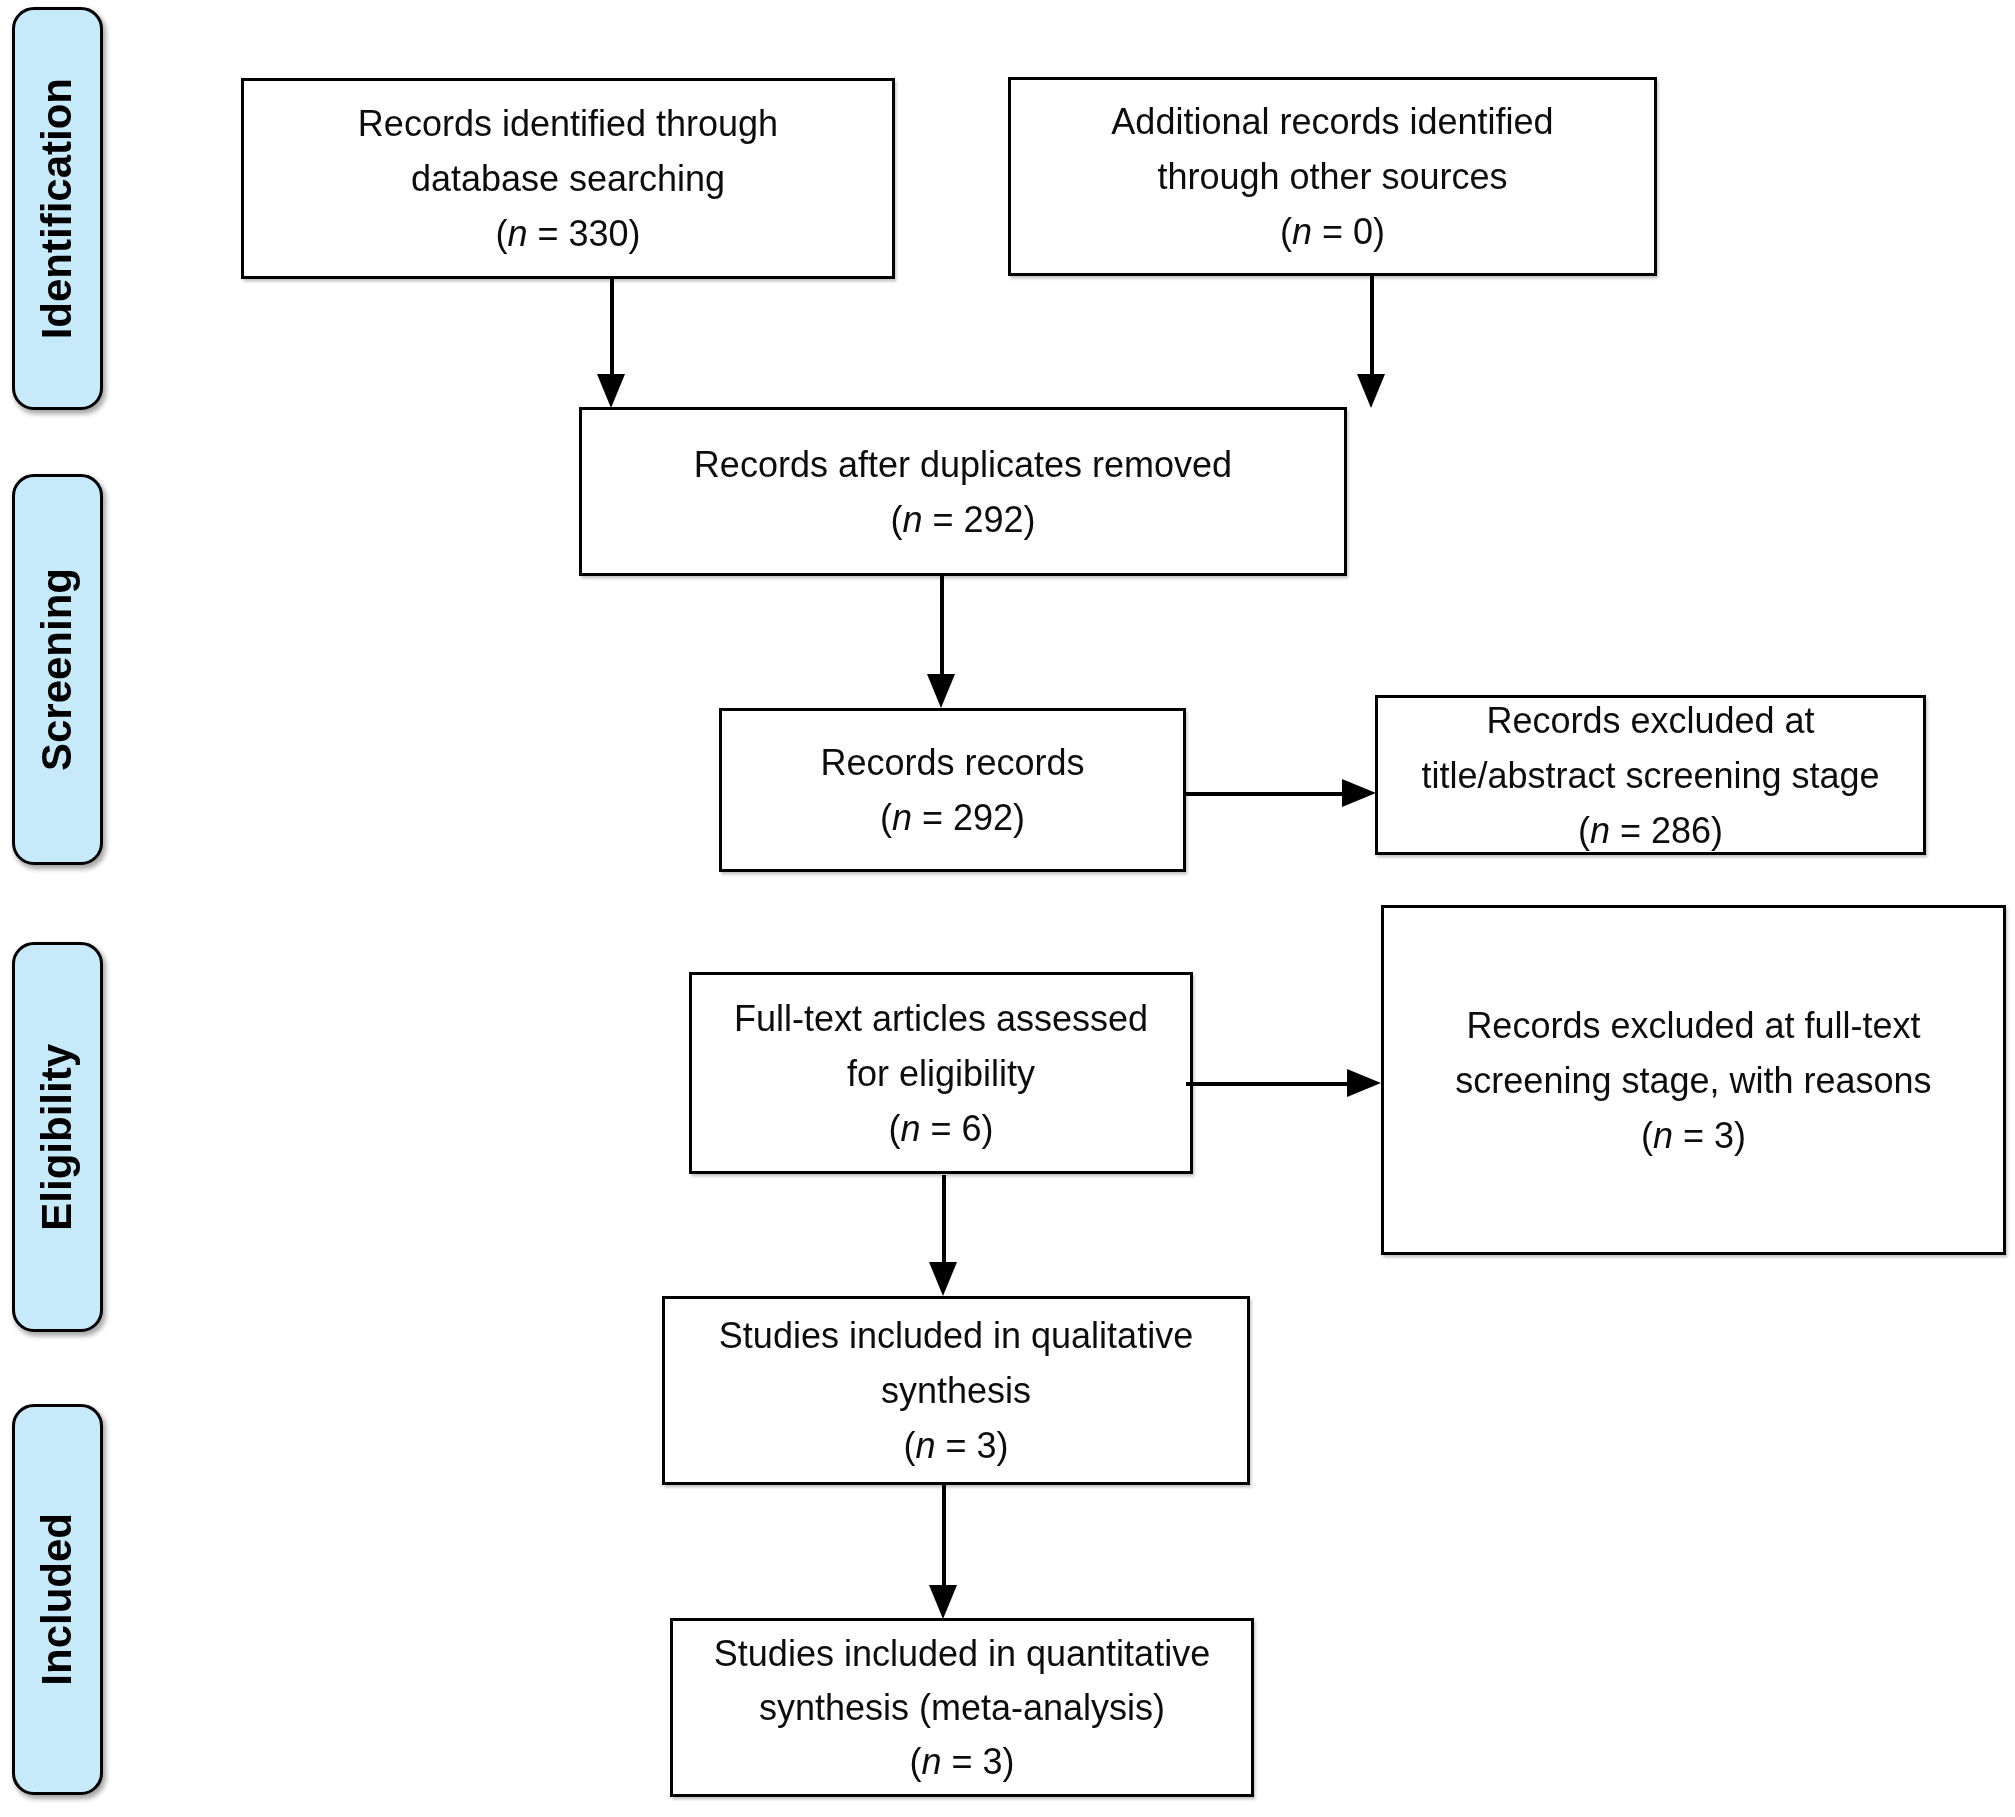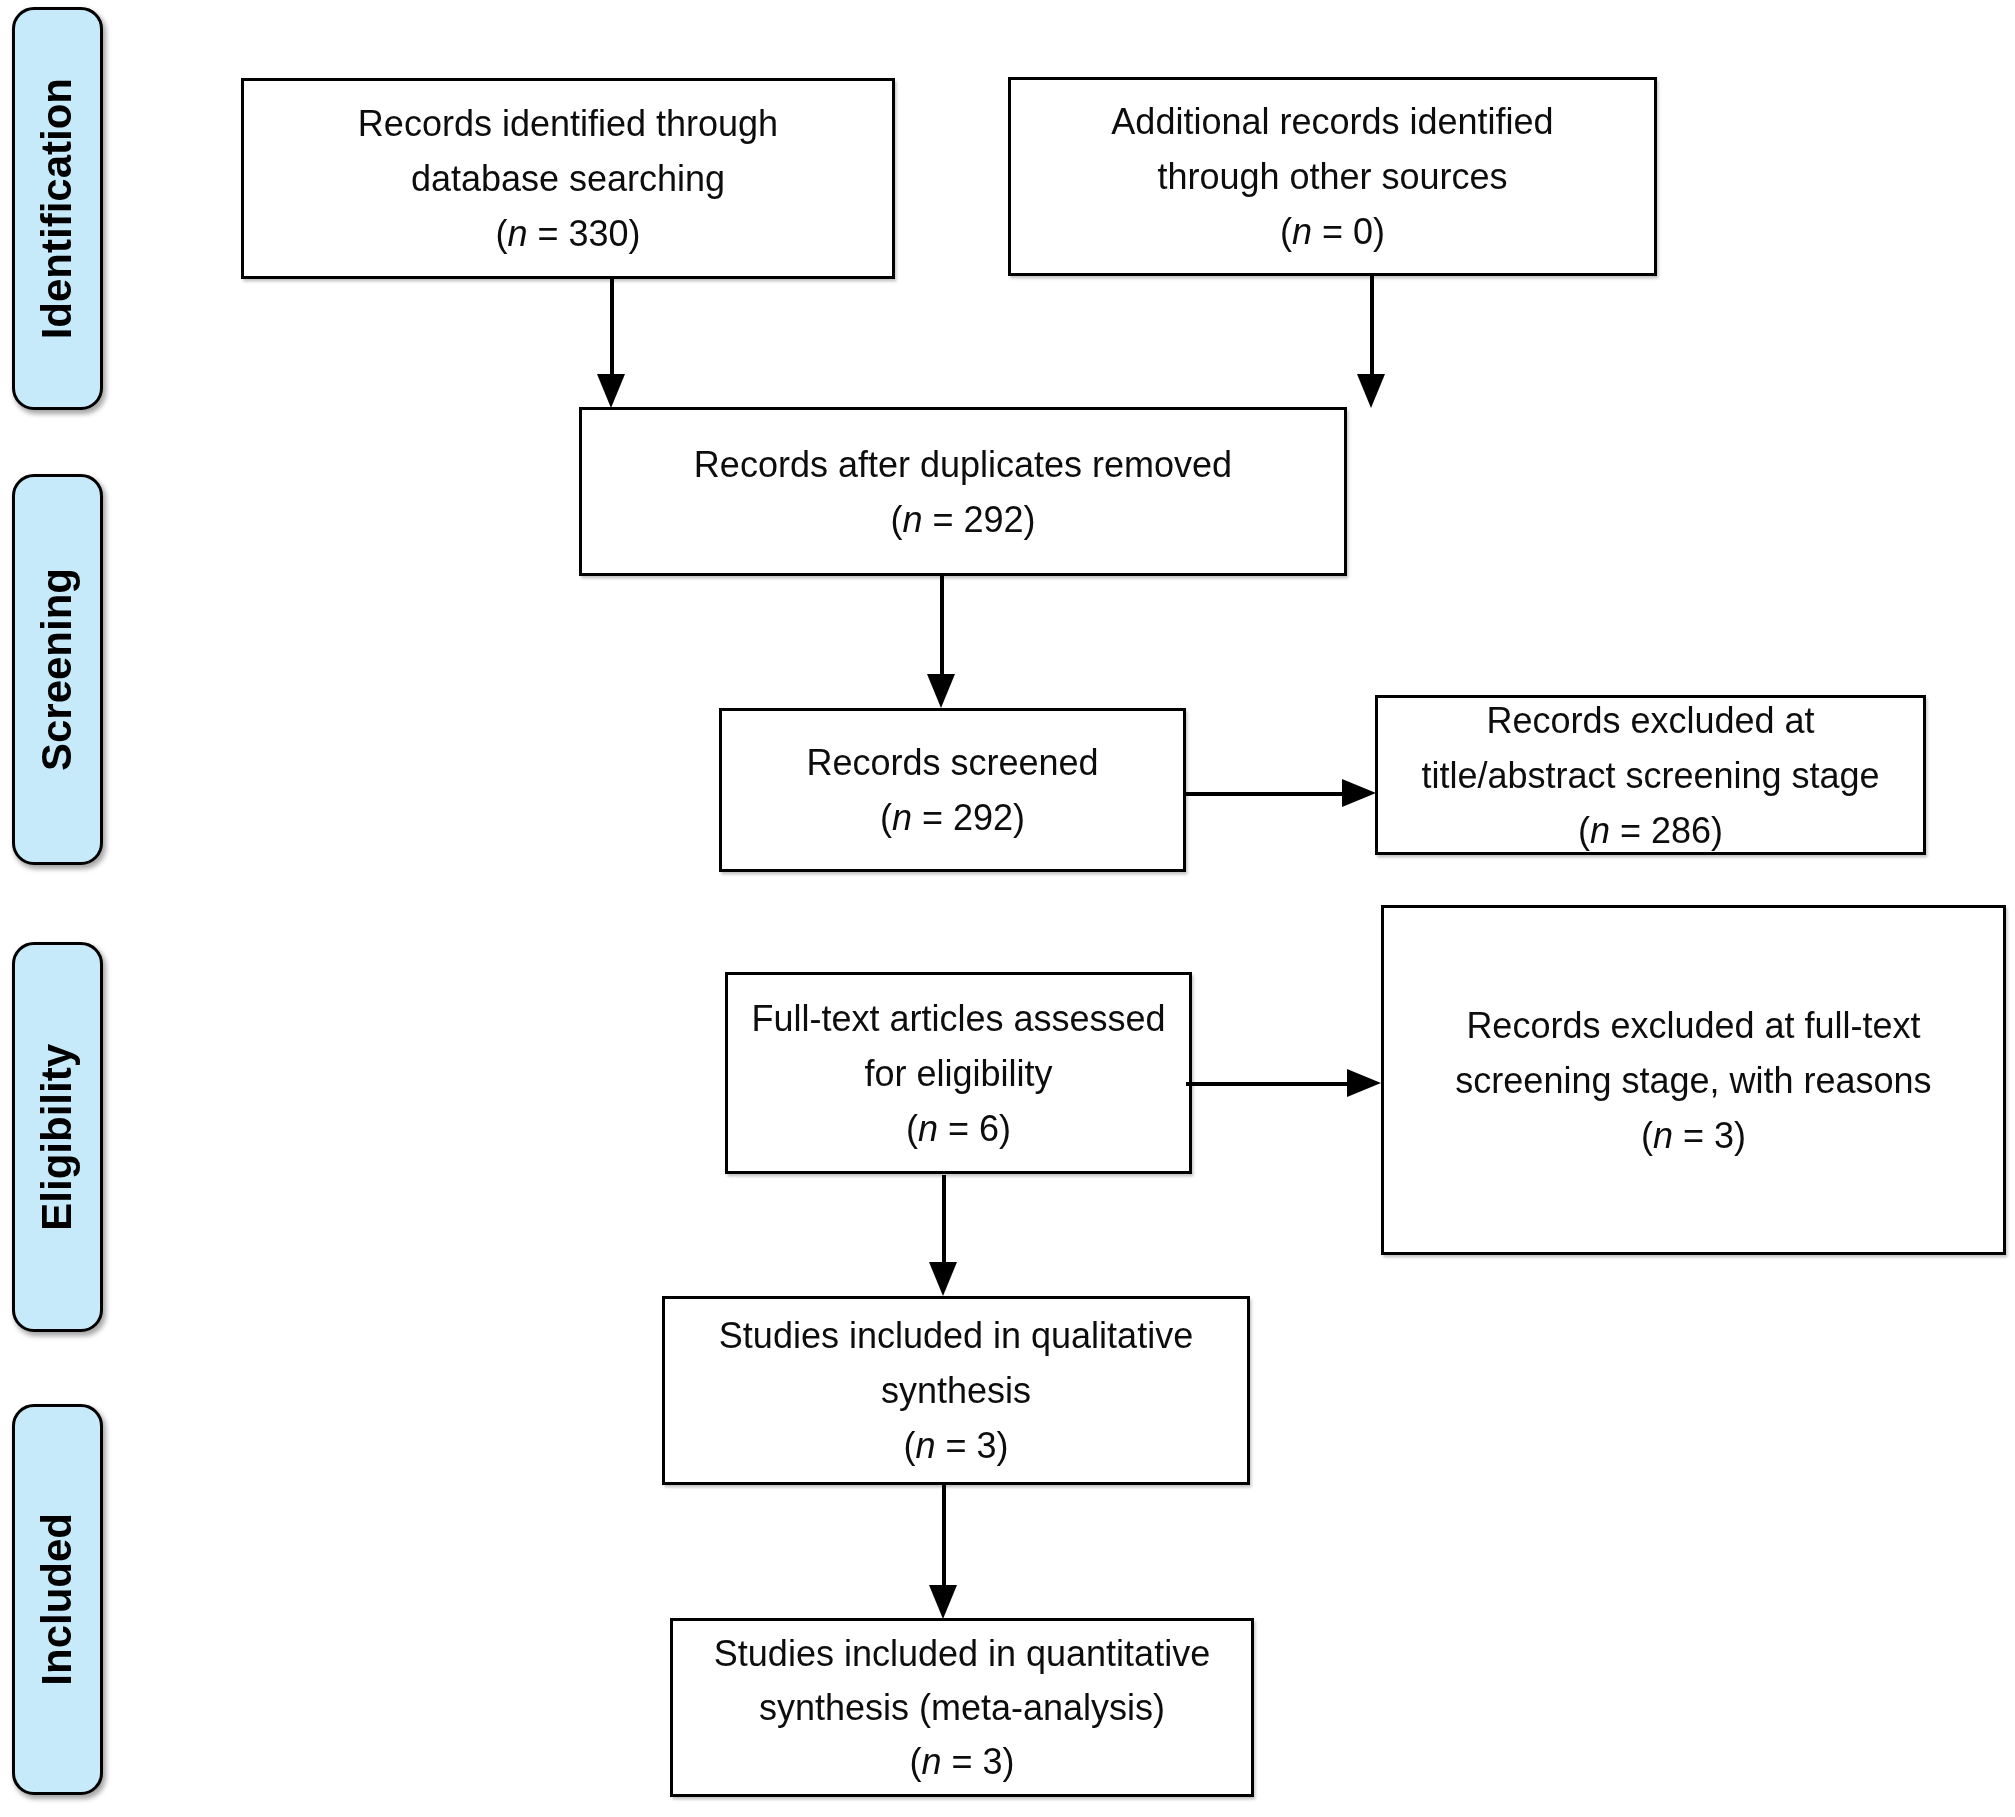--- a/index.html
+++ b/index.html
@@ -55,21 +55,21 @@
     box-shadow:2.2px 2.9px 2.9px rgba(0,0,0,0.25);
     padding:0 5.8px;
   }
   .btext,.bcount,.breasons{white-space:pre-line;}
   #box-identified{left:241px;top:78px;width:654px;height:201px;}
   #box-additional{left:1008px;top:77px;width:649px;height:199px;}
   #box-deduplicated{left:579px;top:407px;width:768px;height:169px;}
   #box-screened{left:719px;top:708px;width:467px;height:164px;}
   #box-excluded-screening{left:1375px;top:695px;width:551px;height:160px;}
   #box-excluded-fulltext{left:1381px;top:905px;width:625px;height:350px;font-size:36px;line-height:55px;}
-  #box-fulltext{left:725px;top:972px;width:467px;height:202px;justify-content:center;}
+  #box-fulltext{left:689px;top:972px;width:504px;height:202px;justify-content:center;}
   #box-qualitative{left:662px;top:1296px;width:588px;height:189px;}
   #box-quantitative{left:670px;top:1618px;width:584px;height:179px;line-height:54px;}
 
   
   .vline{position:absolute;width:3.6px;background:var(--line);}
   .hline{position:absolute;height:3.6px;background:var(--line);}
   .head-down{
     position:absolute;width:0;height:0;
     border-left:14.6px solid transparent;
     border-right:14.6px solid transparent;
@@ -118,21 +118,21 @@
 through other sources</div>
     <div class="bcount">(<i>n</i> = 0)</div>
   </div>
 
   <div class="fbox" id="box-deduplicated">
     <div class="btext">Records after duplicates removed</div>
     <div class="bcount">(<i>n</i> = 292)</div>
   </div>
 
   <div class="fbox" id="box-screened">
-    <div class="btext">Records screened</div>
+    <div class="btext">Records records</div>
     <div class="bcount">(<i>n</i> = 292)</div>
   </div>
 
   <div class="fbox" id="box-excluded-screening">
     <div class="btext">Records excluded at
 title/abstract screening stage</div>
     <div class="bcount">(<i>n</i> = 286)</div>
   </div>
 
   <div class="fbox" id="box-fulltext">

